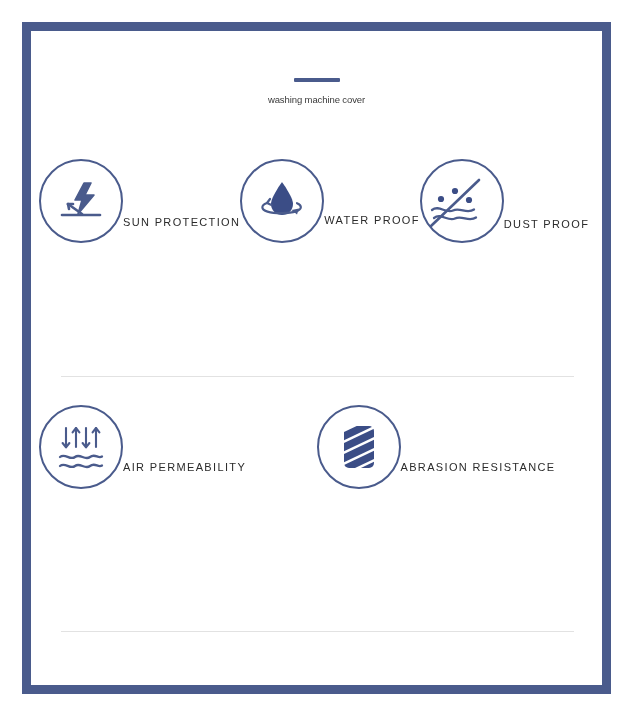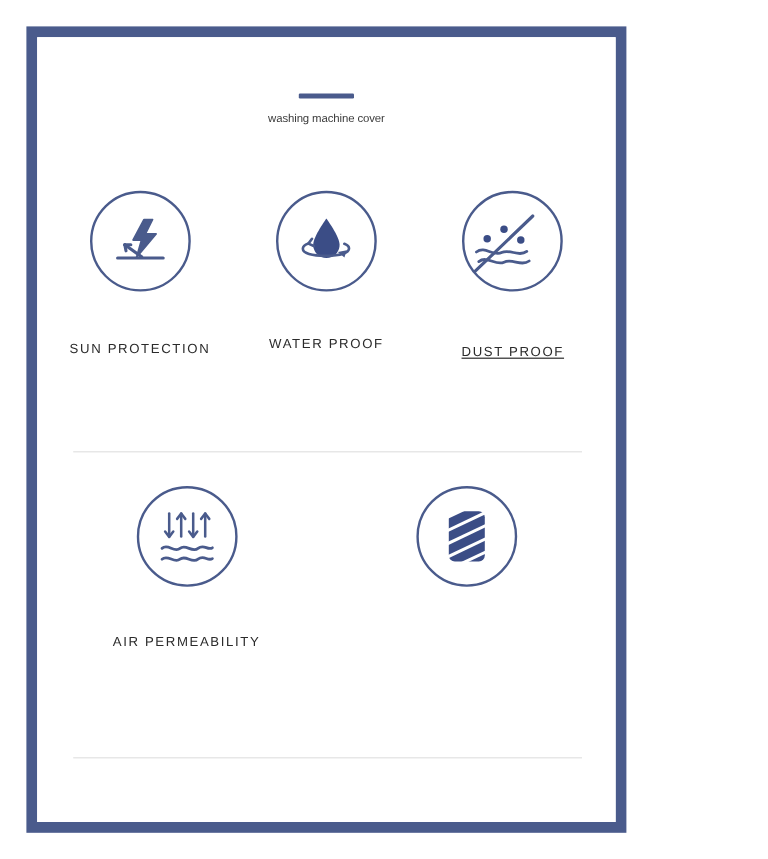--- a/index.html
+++ b/index.html
@@ -21,21 +21,21 @@
     height: 716px;
     background: #ffffff;
     box-sizing: border-box;
   }
 
   
   .frame {
     position: absolute;
     left: 22px;
     top: 22px;
-    width: 500px;
+    width: 589px;
     height: 672px;
     border: 9px solid #4a5b8c;
     box-sizing: border-box;
     background: #ffffff;
   }
 
   .frame-inner {
     position: absolute;
     left: 0;
     top: 0;
@@ -76,21 +76,21 @@
     right: 8px;
     top: 128px;
   }
   .row {
     display: flex;
     width: 100%;
   }
   .cell {
     flex: 1 1 33.333%;
     display: flex;
-    flex-direction: column;
+    flex-direction: row;
     align-items: center;
   }
 
   .icon-circle {
     width: 84px;
     height: 84px;
     border: 2px solid #4a5b8c;
     border-radius: 50%;
     display: flex;
     align-items: center;
@@ -112,21 +112,21 @@
     text-align: center;
   }
 
   
   .row-1 .cell:nth-child(1) .icon-circle { margin-top: 0px; }
   .row-1 .cell:nth-child(2) .icon-circle { margin-top: 0px; }
   .row-1 .cell:nth-child(3) .icon-circle { margin-top: 0px; }
 
   .row-1 .cell:nth-child(1) .feature-label { margin-top: 42px; }
   .row-1 .cell:nth-child(2) .feature-label { }
-  .row-1 .cell:nth-child(3) .feature-label { margin-top: 45px; text-decoration: underline; }
+  .row-1 .cell:nth-child(3) .feature-label { margin-top: 45px; }
 
   .row-2 .cell .feature-label { margin-top: 40px; }
 
   .divider {
     position: absolute;
     left: 30px;
     right: 28px;
     height: 1px;
     background: #e2e2e2;
   }
@@ -239,20 +239,21 @@
                 </defs>
                 <g clip-path="url(#abrasionClip)" stroke="#3b4d86" stroke-width="7.4" stroke-linecap="butt">
                   <line x1="6" y1="19" x2="48" y2="-1"></line>
                   <line x1="6" y1="30" x2="48" y2="10"></line>
                   <line x1="6" y1="41" x2="48" y2="21"></line>
                   <line x1="6" y1="52" x2="48" y2="32"></line>
                   <line x1="6" y1="63" x2="48" y2="43"></line>
                 </g>
               </svg>
             </div>
+            <div class="feature-label">ABRASION RESISTANCE</div>
           </div>
 
         </div>
       </div>
 
       <div class="divider divider-2"></div>
 
     </div>
   </div>
 </div>

